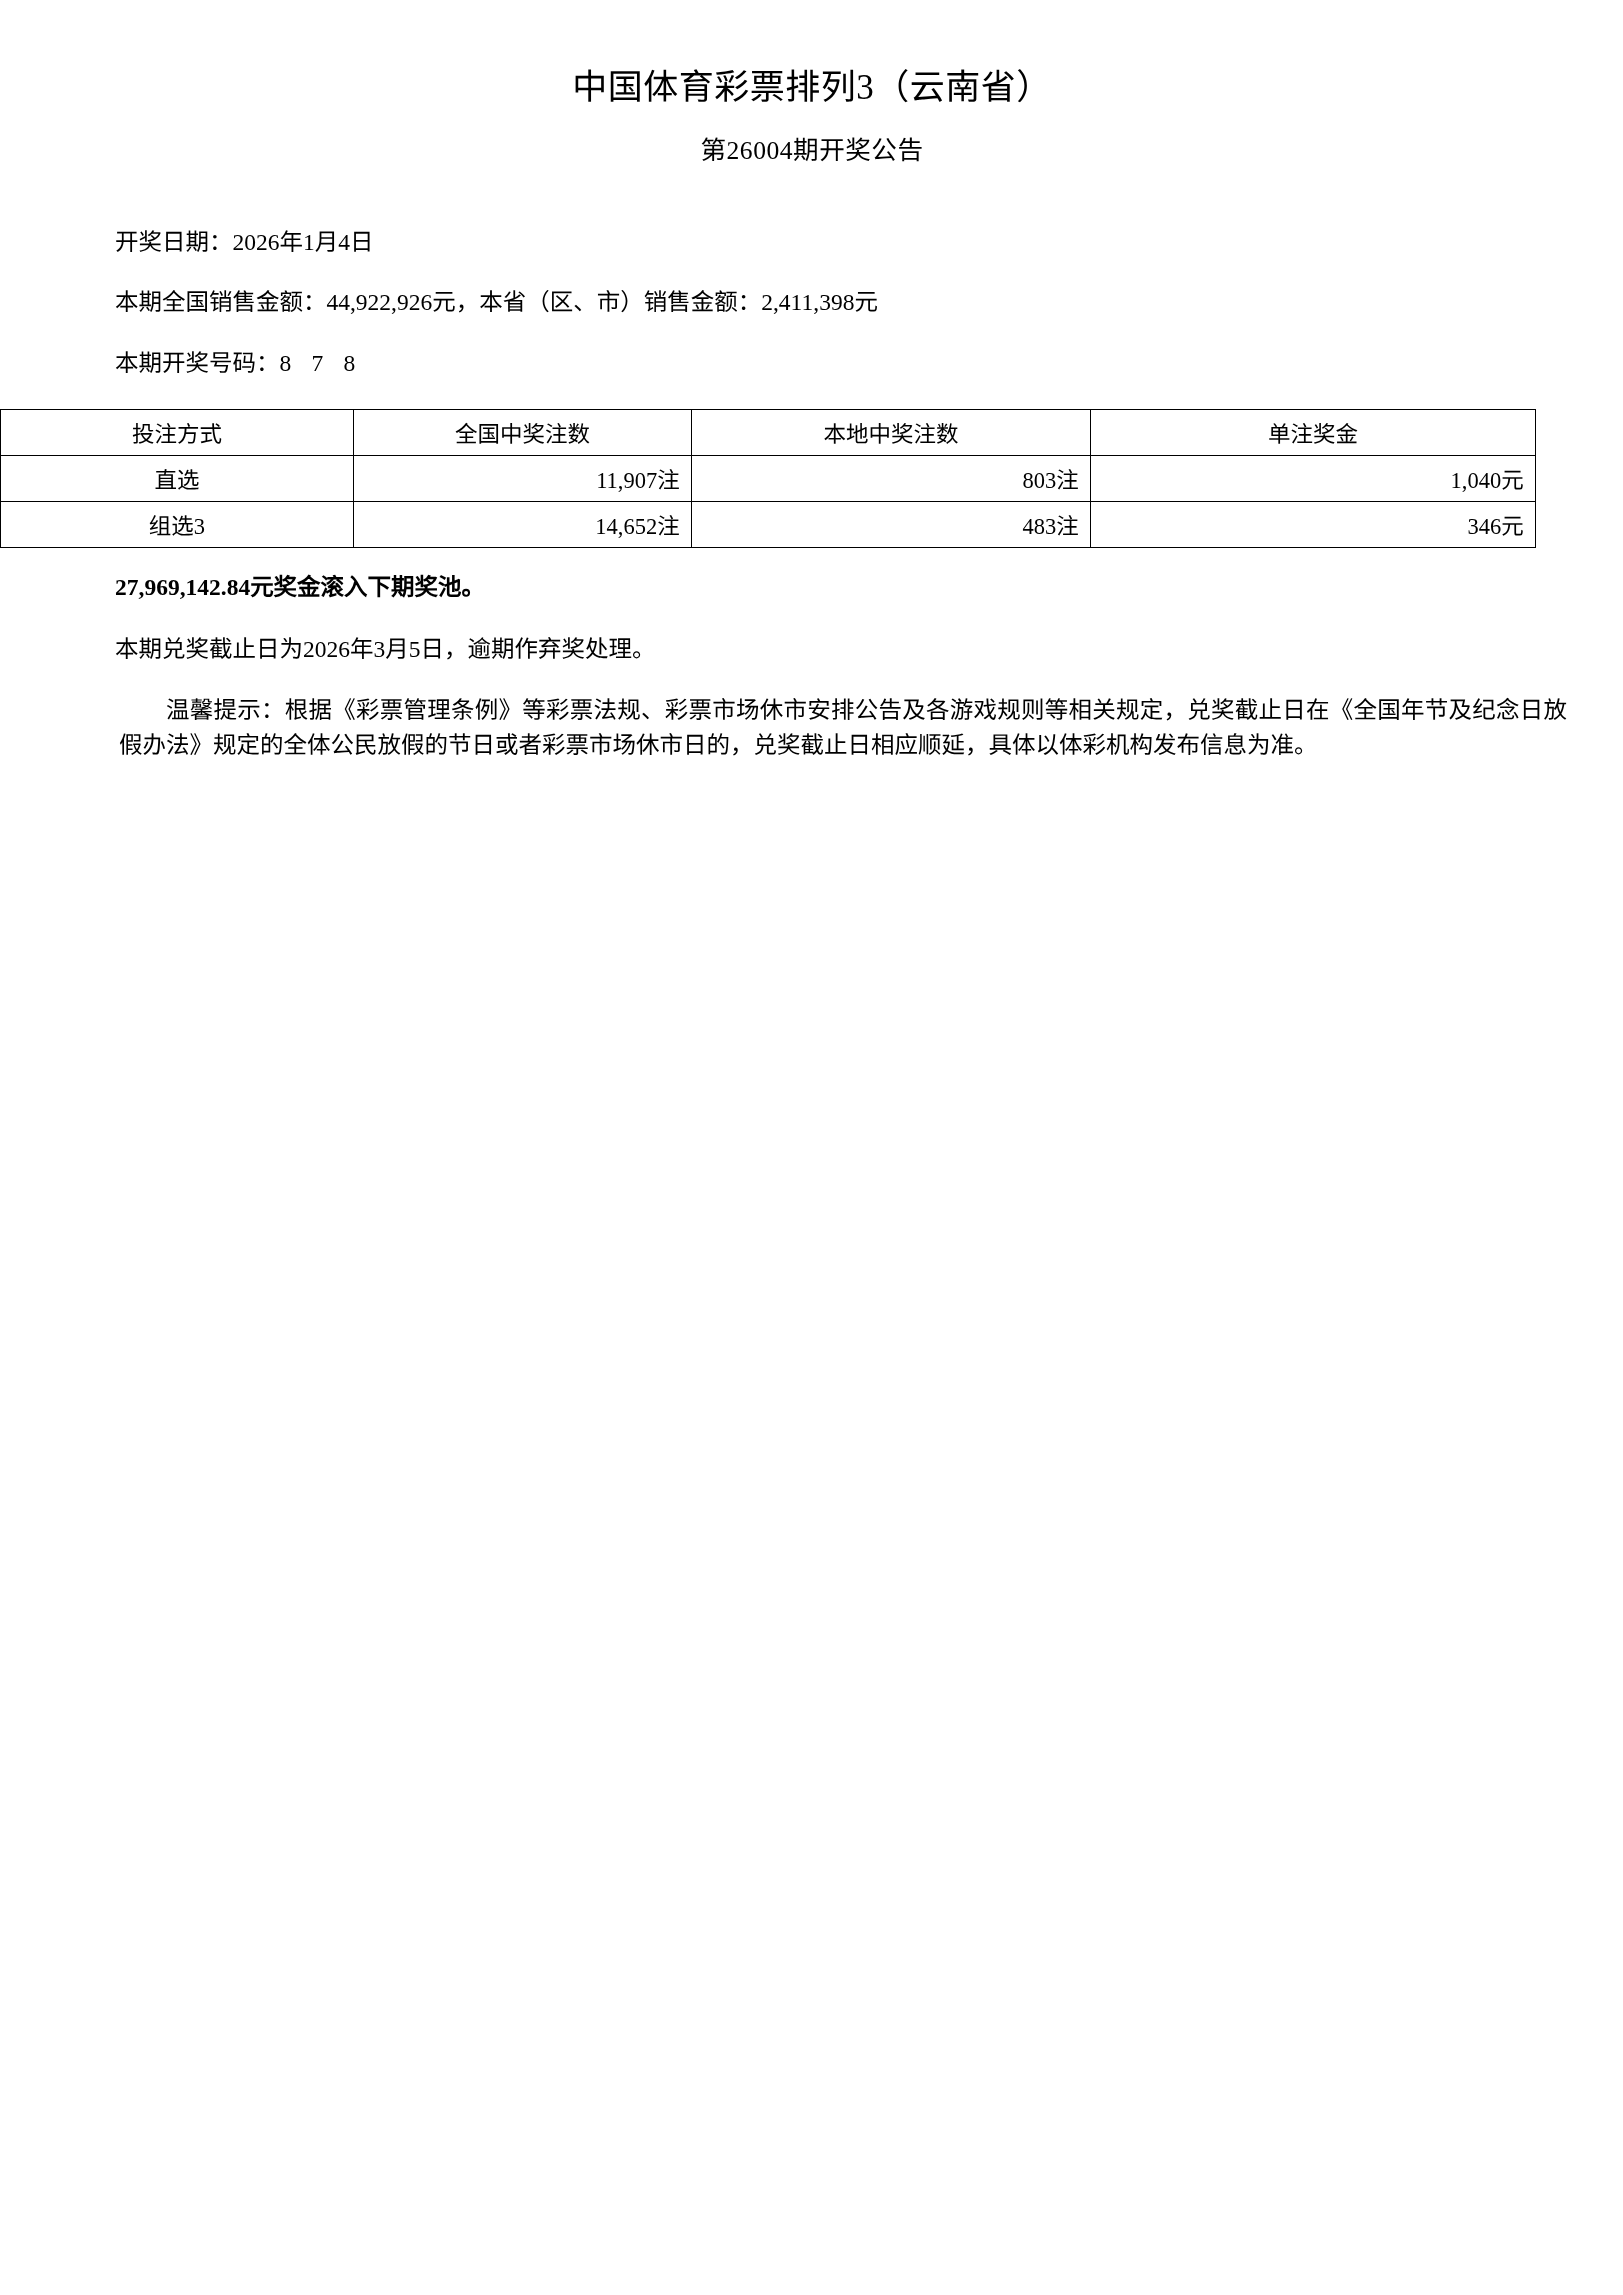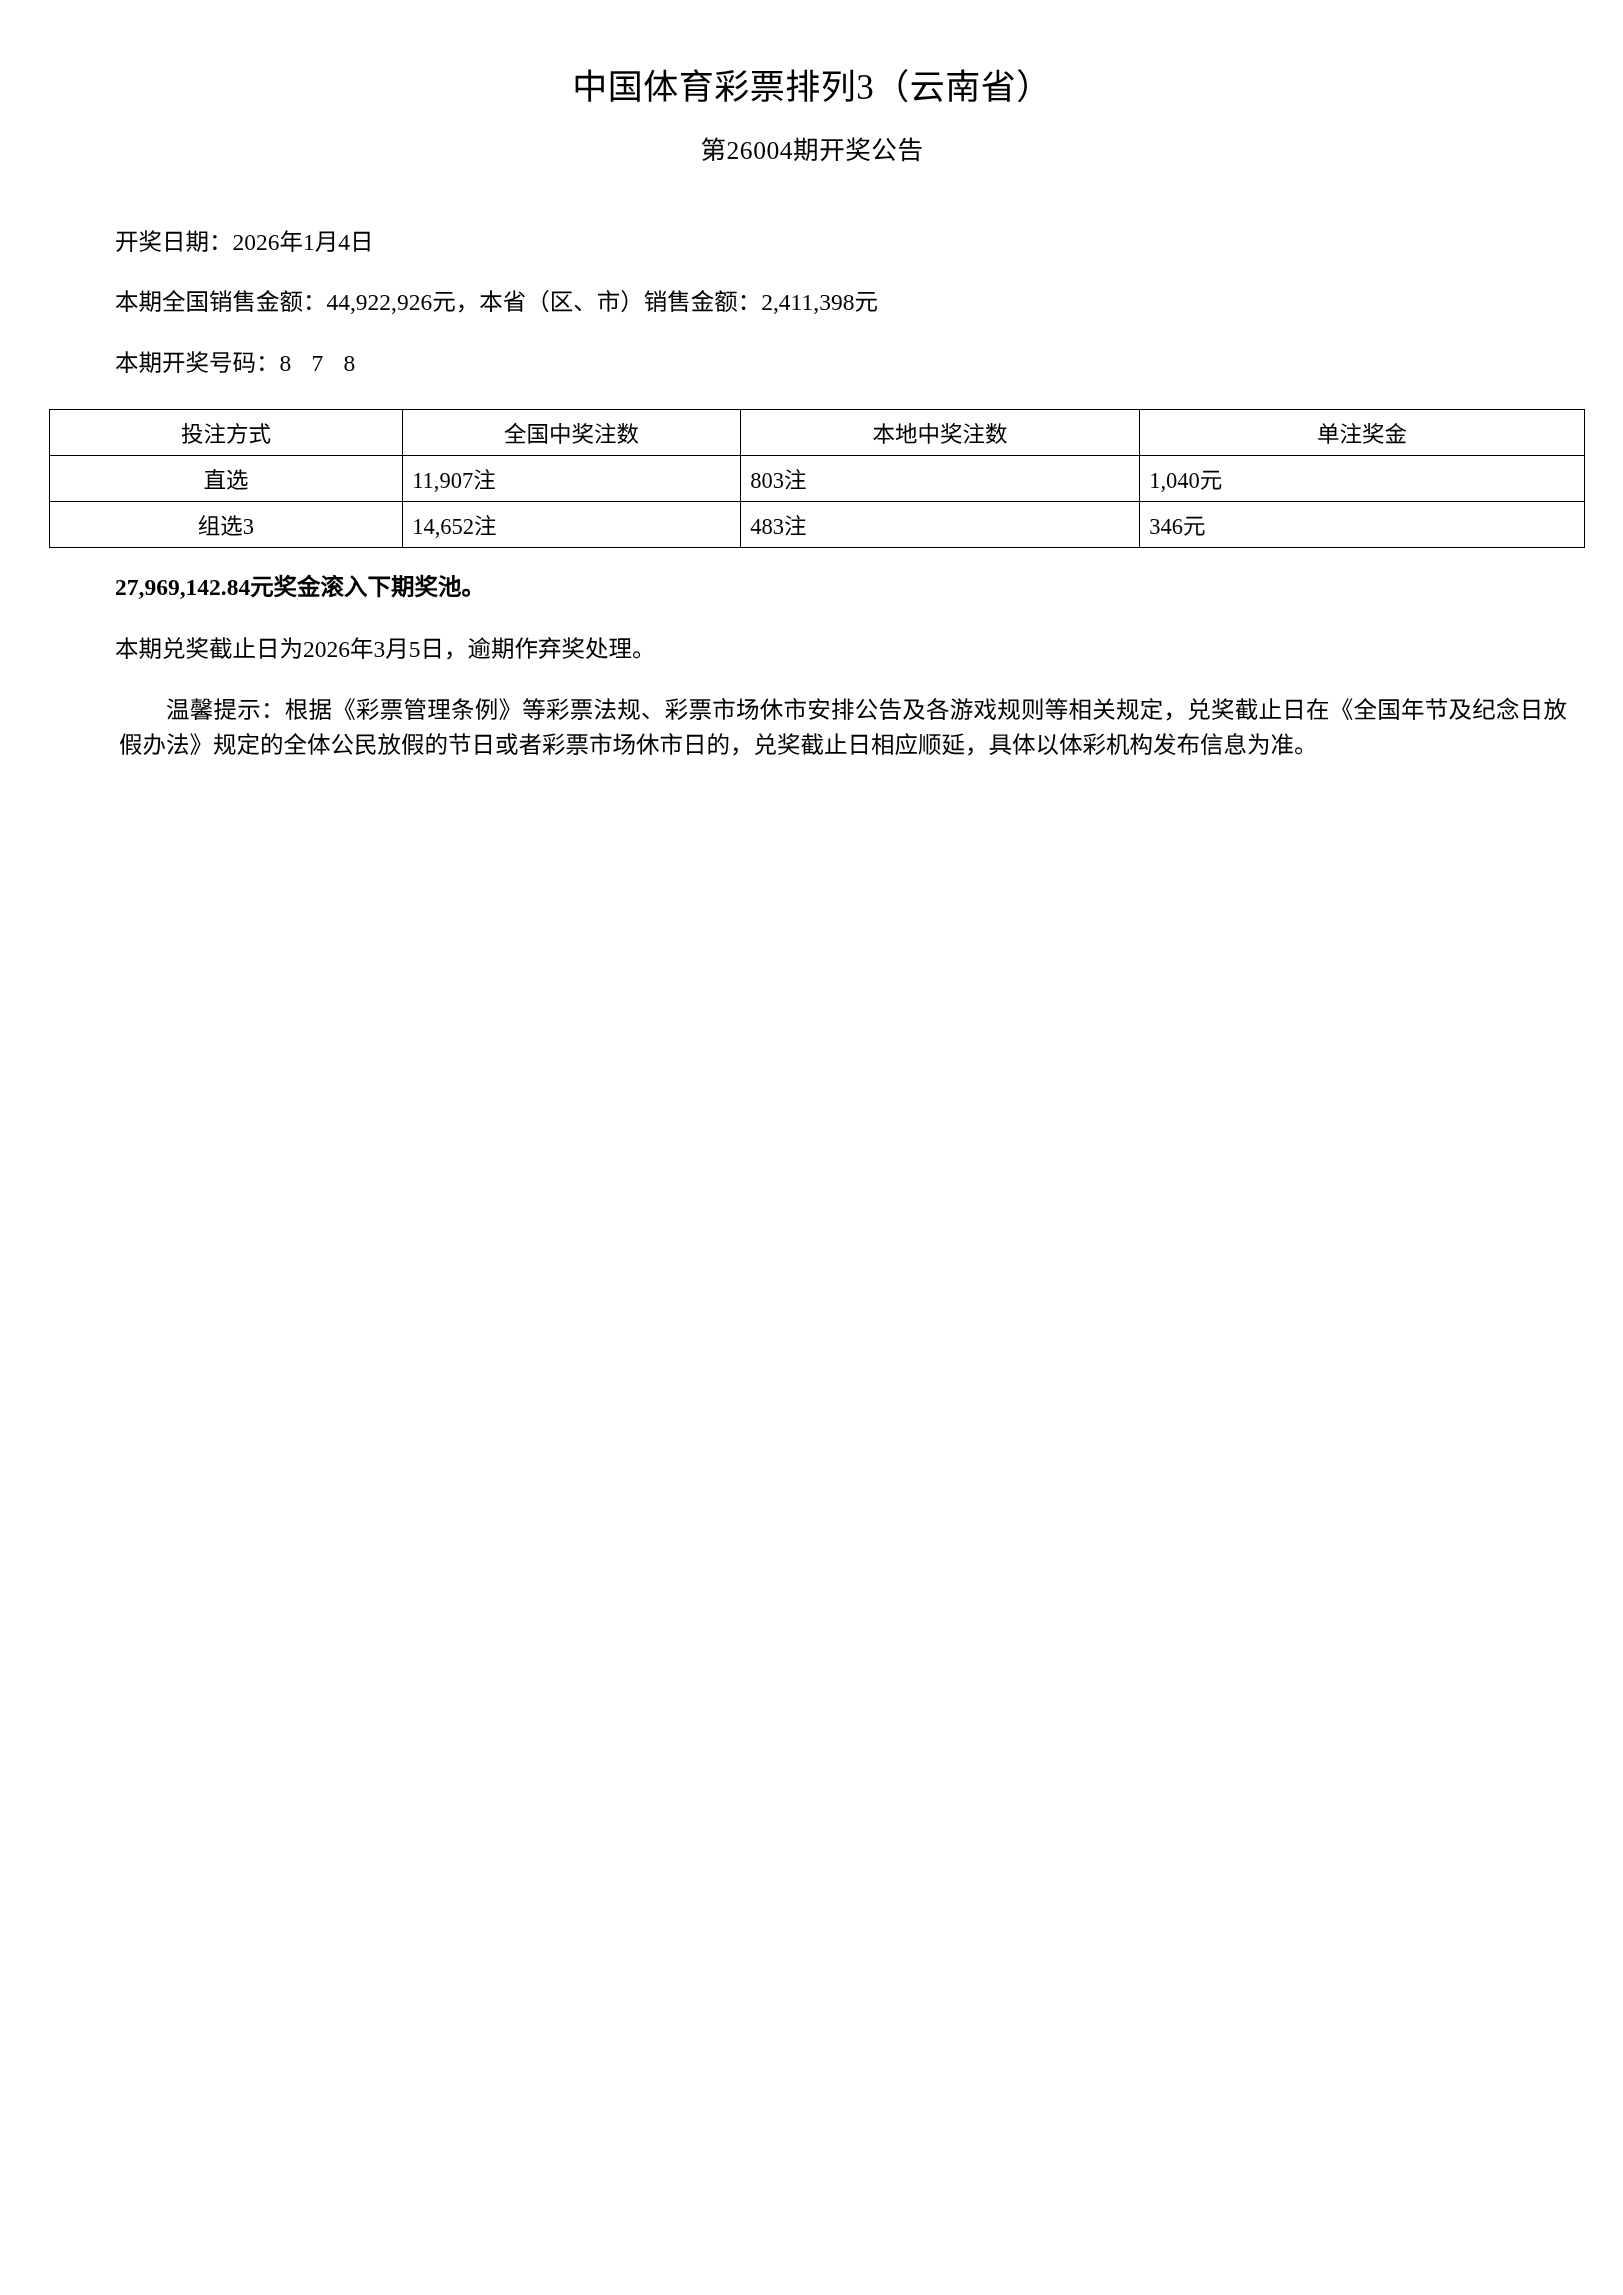--- a/index.html
+++ b/index.html
@@ -47,41 +47,41 @@
   }
   .para.last-info {
     margin-bottom: 29px;
   }
   .numbers {
     letter-spacing: 7.2px;
   }
   table.results {
     border-collapse: collapse;
     width: 1535px;
-    margin-left: 49px;
     table-layout: fixed;
   }
   table.results td, table.results th {
     border: 1px solid #000000;
     font-size: 22.5px;
     height: 45px;
     padding: 0 9.2px;
     font-weight: normal;
   }
   col.c1 { width: 353px; }
   col.c2 { width: 338px; }
   col.c3 { width: 399px; }
   col.c4 { width: 445px; }
   table.results thead td {
     text-align: center;
   }
   table.results tbody td.mode {
     text-align: center;
   }
   table.results tbody td.num {
+    text-align: right;
     padding-right: 11.3px;
   }
   .after-table {
     padding: 0 51px;
   }
   .para-roll {
     font-size: 23.5px;
     line-height: 1.35;
     margin: 24.6px 0 30px 0;
     padding-left: 64px;

